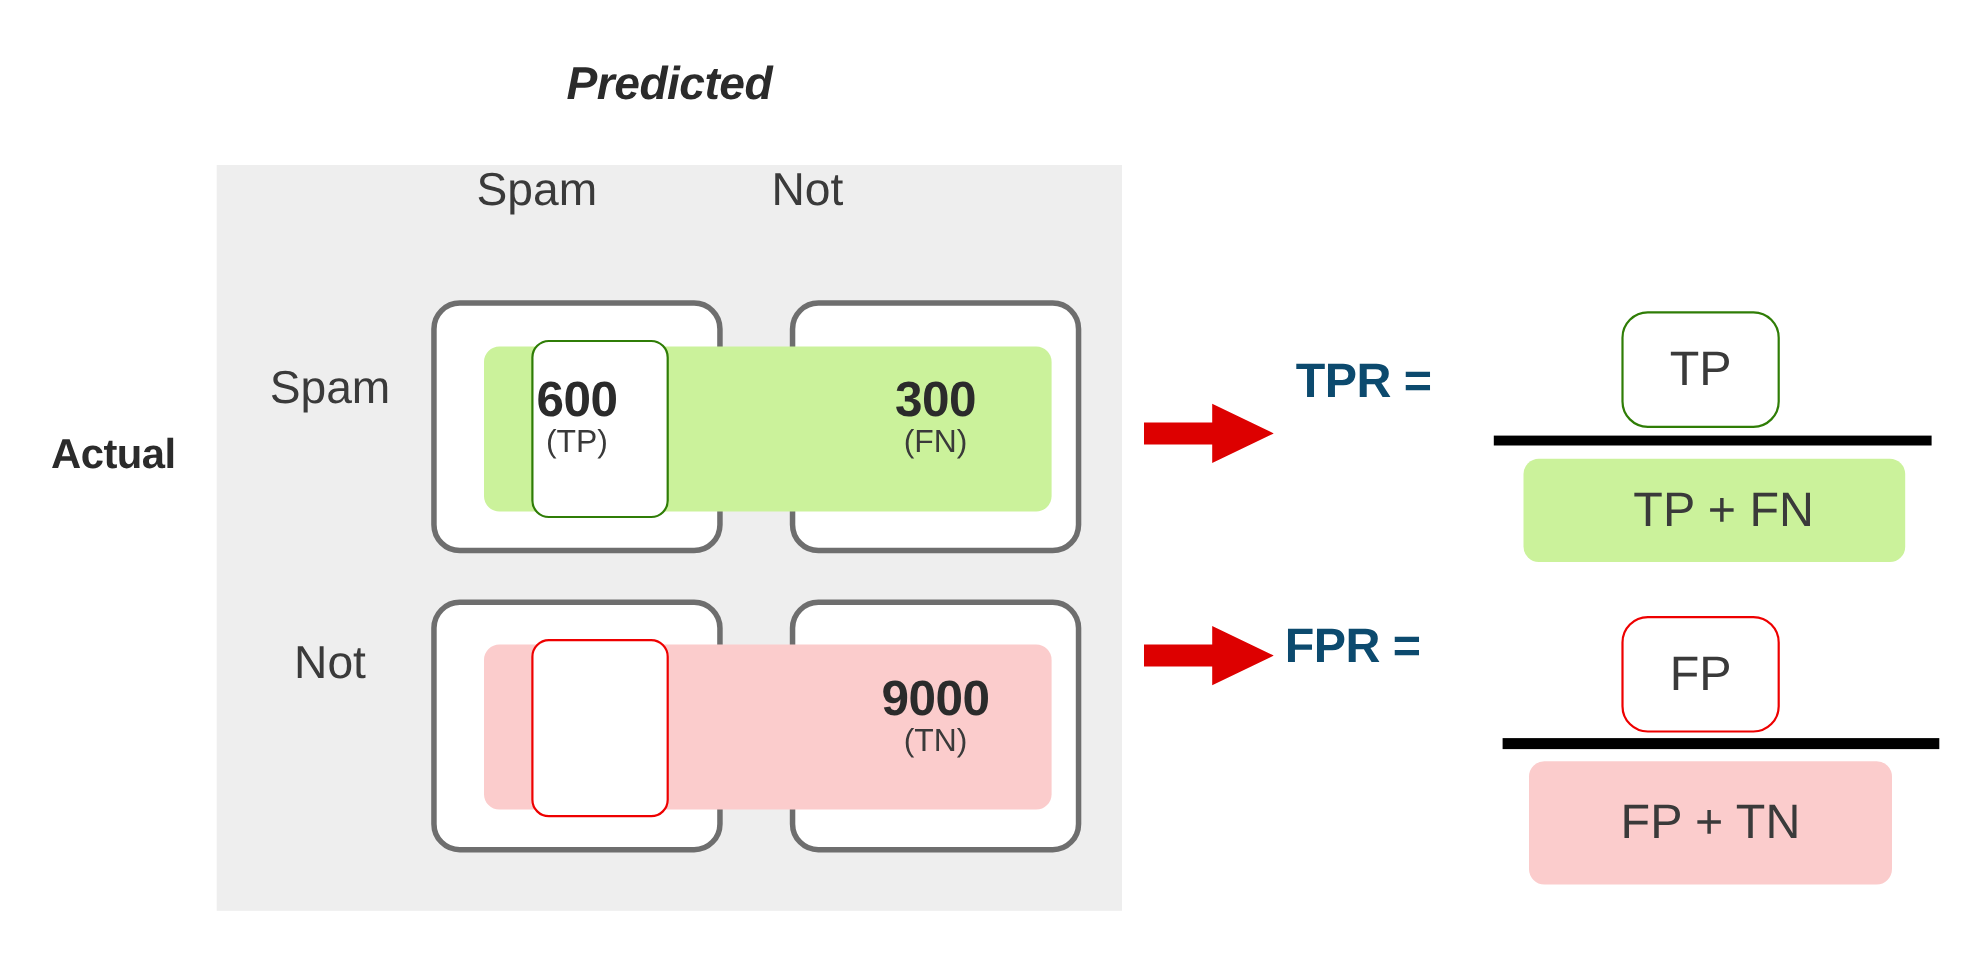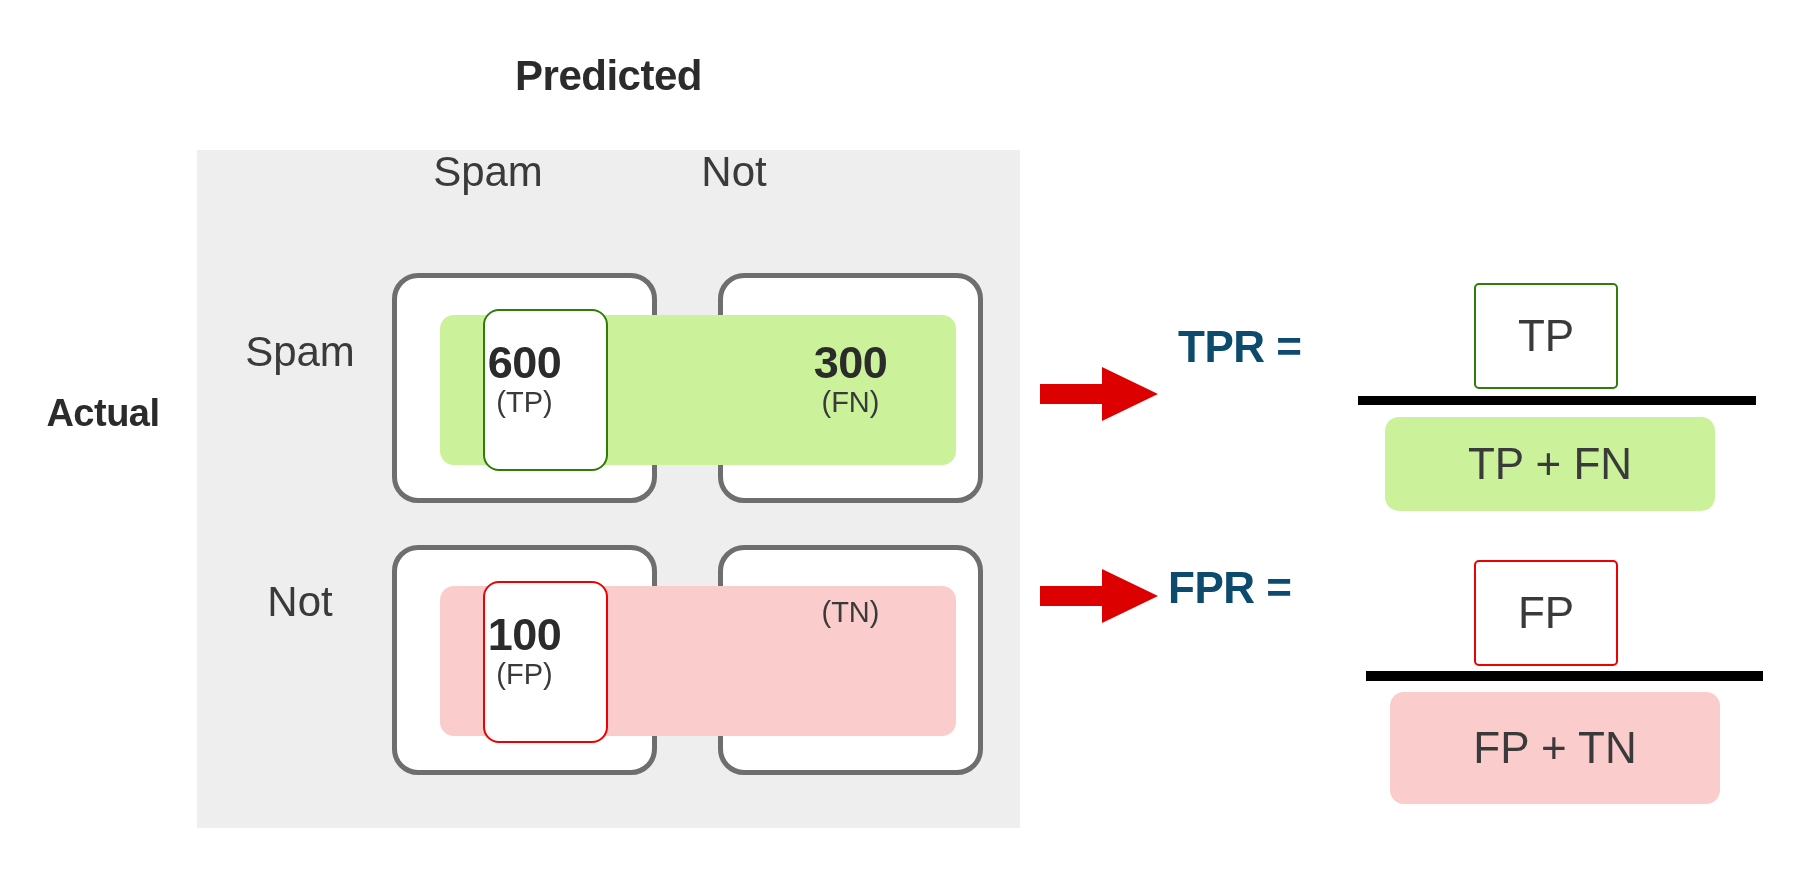--- a/index.html
+++ b/index.html
@@ -23,20 +23,21 @@
   .predicted-title {
     position: absolute;
     left: 197px;
     top: 52px;
     width: 823px;
     text-align: center;
     font-size: 42px;
     font-weight: bold;
     color: #2b2b2b;
     letter-spacing: -0.5px;
+    font-style: italic;
   }
   .actual-title {
     position: absolute;
     left: 18px;
     top: 392px;
     width: 170px;
     text-align: center;
     font-size: 38px;
     font-weight: bold;
     color: #2b2b2b;
@@ -176,41 +177,41 @@
     background: #000000;
   }
   .frac-bar.tpr { left: 1358px; top: 396px; width: 398px; height: 9px; }
   .frac-bar.fpr { left: 1366px; top: 671px; width: 397px; height: 10px; }
 
   
   .num-box {
     position: absolute;
     box-sizing: border-box;
     background: #ffffff;
-    border-radius: 5px;
+    border-radius: 24px;
     display: flex;
     align-items: center;
     justify-content: center;
     font-size: 44px;
     color: #3a3a3a;
   }
   .num-box.tp { left: 1474px; top: 283px; width: 144px; height: 106px; border: 2.5px solid #2f7d06; }
   .num-box.fp { left: 1474px; top: 560px; width: 144px; height: 106px; border: 2.5px solid #ee0000; }
 
   
   .den-box {
     position: absolute;
     border-radius: 14px;
     display: flex;
     align-items: center;
     justify-content: center;
     font-size: 44px;
     color: #3a3a3a;
   }
-  .den-box.green { left: 1385px; top: 417px; width: 330px; height: 94px; background: #cbf29b; }
+  .den-box.green { left: 1385px; top: 417px; width: 330px; height: 94px; background: #cbf29b; padding-left: 17px; }
   .den-box.pink  { left: 1390px; top: 692px; width: 330px; height: 112px; background: #fbcccc; }
 </style>
 </head>
 <body>
 
 <div id="stage">
 
   <div class="predicted-title">Predicted</div>
   <div class="actual-title">Actual</div>
 
@@ -234,25 +235,22 @@
   <div class="inner-box fp"></div>
 
   <div class="cell-text tp">
     <span class="num">600</span>
     <span class="abbr">(TP)</span>
   </div>
   <div class="cell-text fn">
     <span class="num">300</span>
     <span class="abbr">(FN)</span>
   </div>
-  <div class="cell-text fp">
-    <span class="num">100</span>
-    <span class="abbr">(FP)</span>
-  </div>
   <div class="cell-text tn">
+    <span class="num">9000</span>
     <span class="abbr">(TN)</span>
   </div>
 
   <svg class="arrow tpr" viewBox="0 0 118 62">
     <polygon points="0,21 62,21 62,4 118,31 62,58 62,41 0,41" fill="#dd0000"></polygon>
   </svg>
 
   <svg class="arrow fpr" viewBox="0 0 118 62">
     <polygon points="0,21 62,21 62,4 118,31 62,58 62,41 0,41" fill="#dd0000"></polygon>
   </svg>

